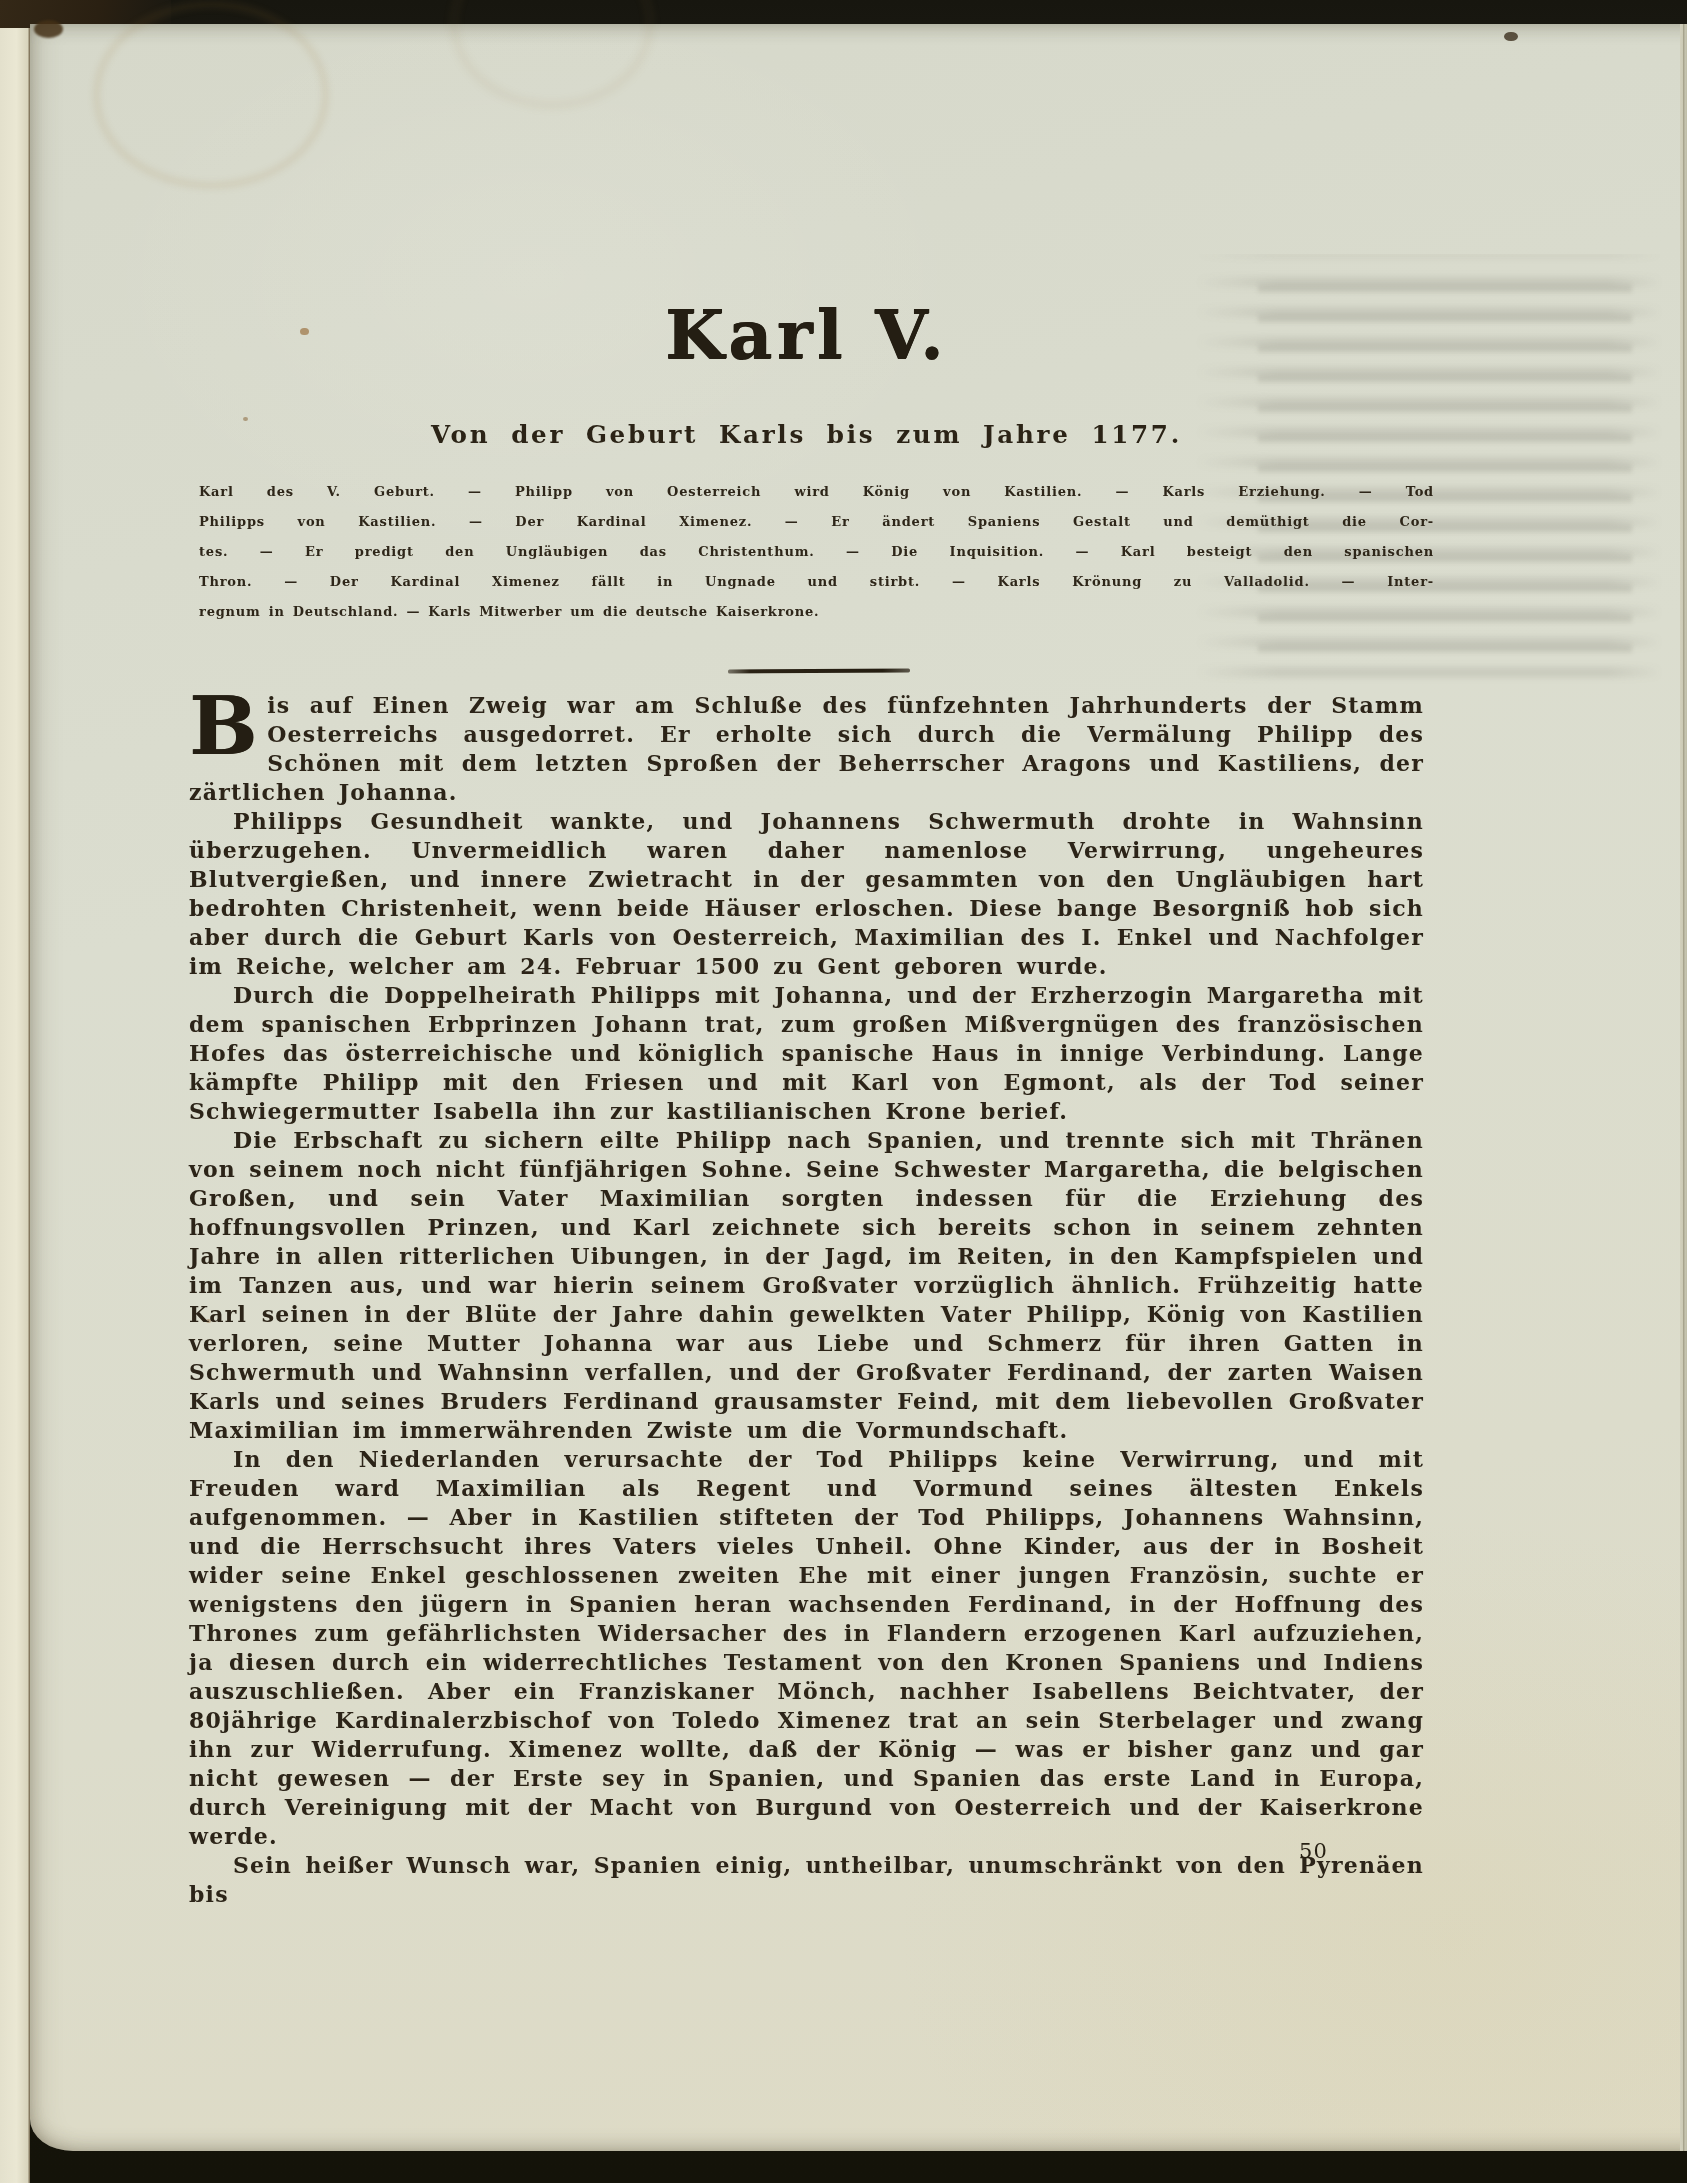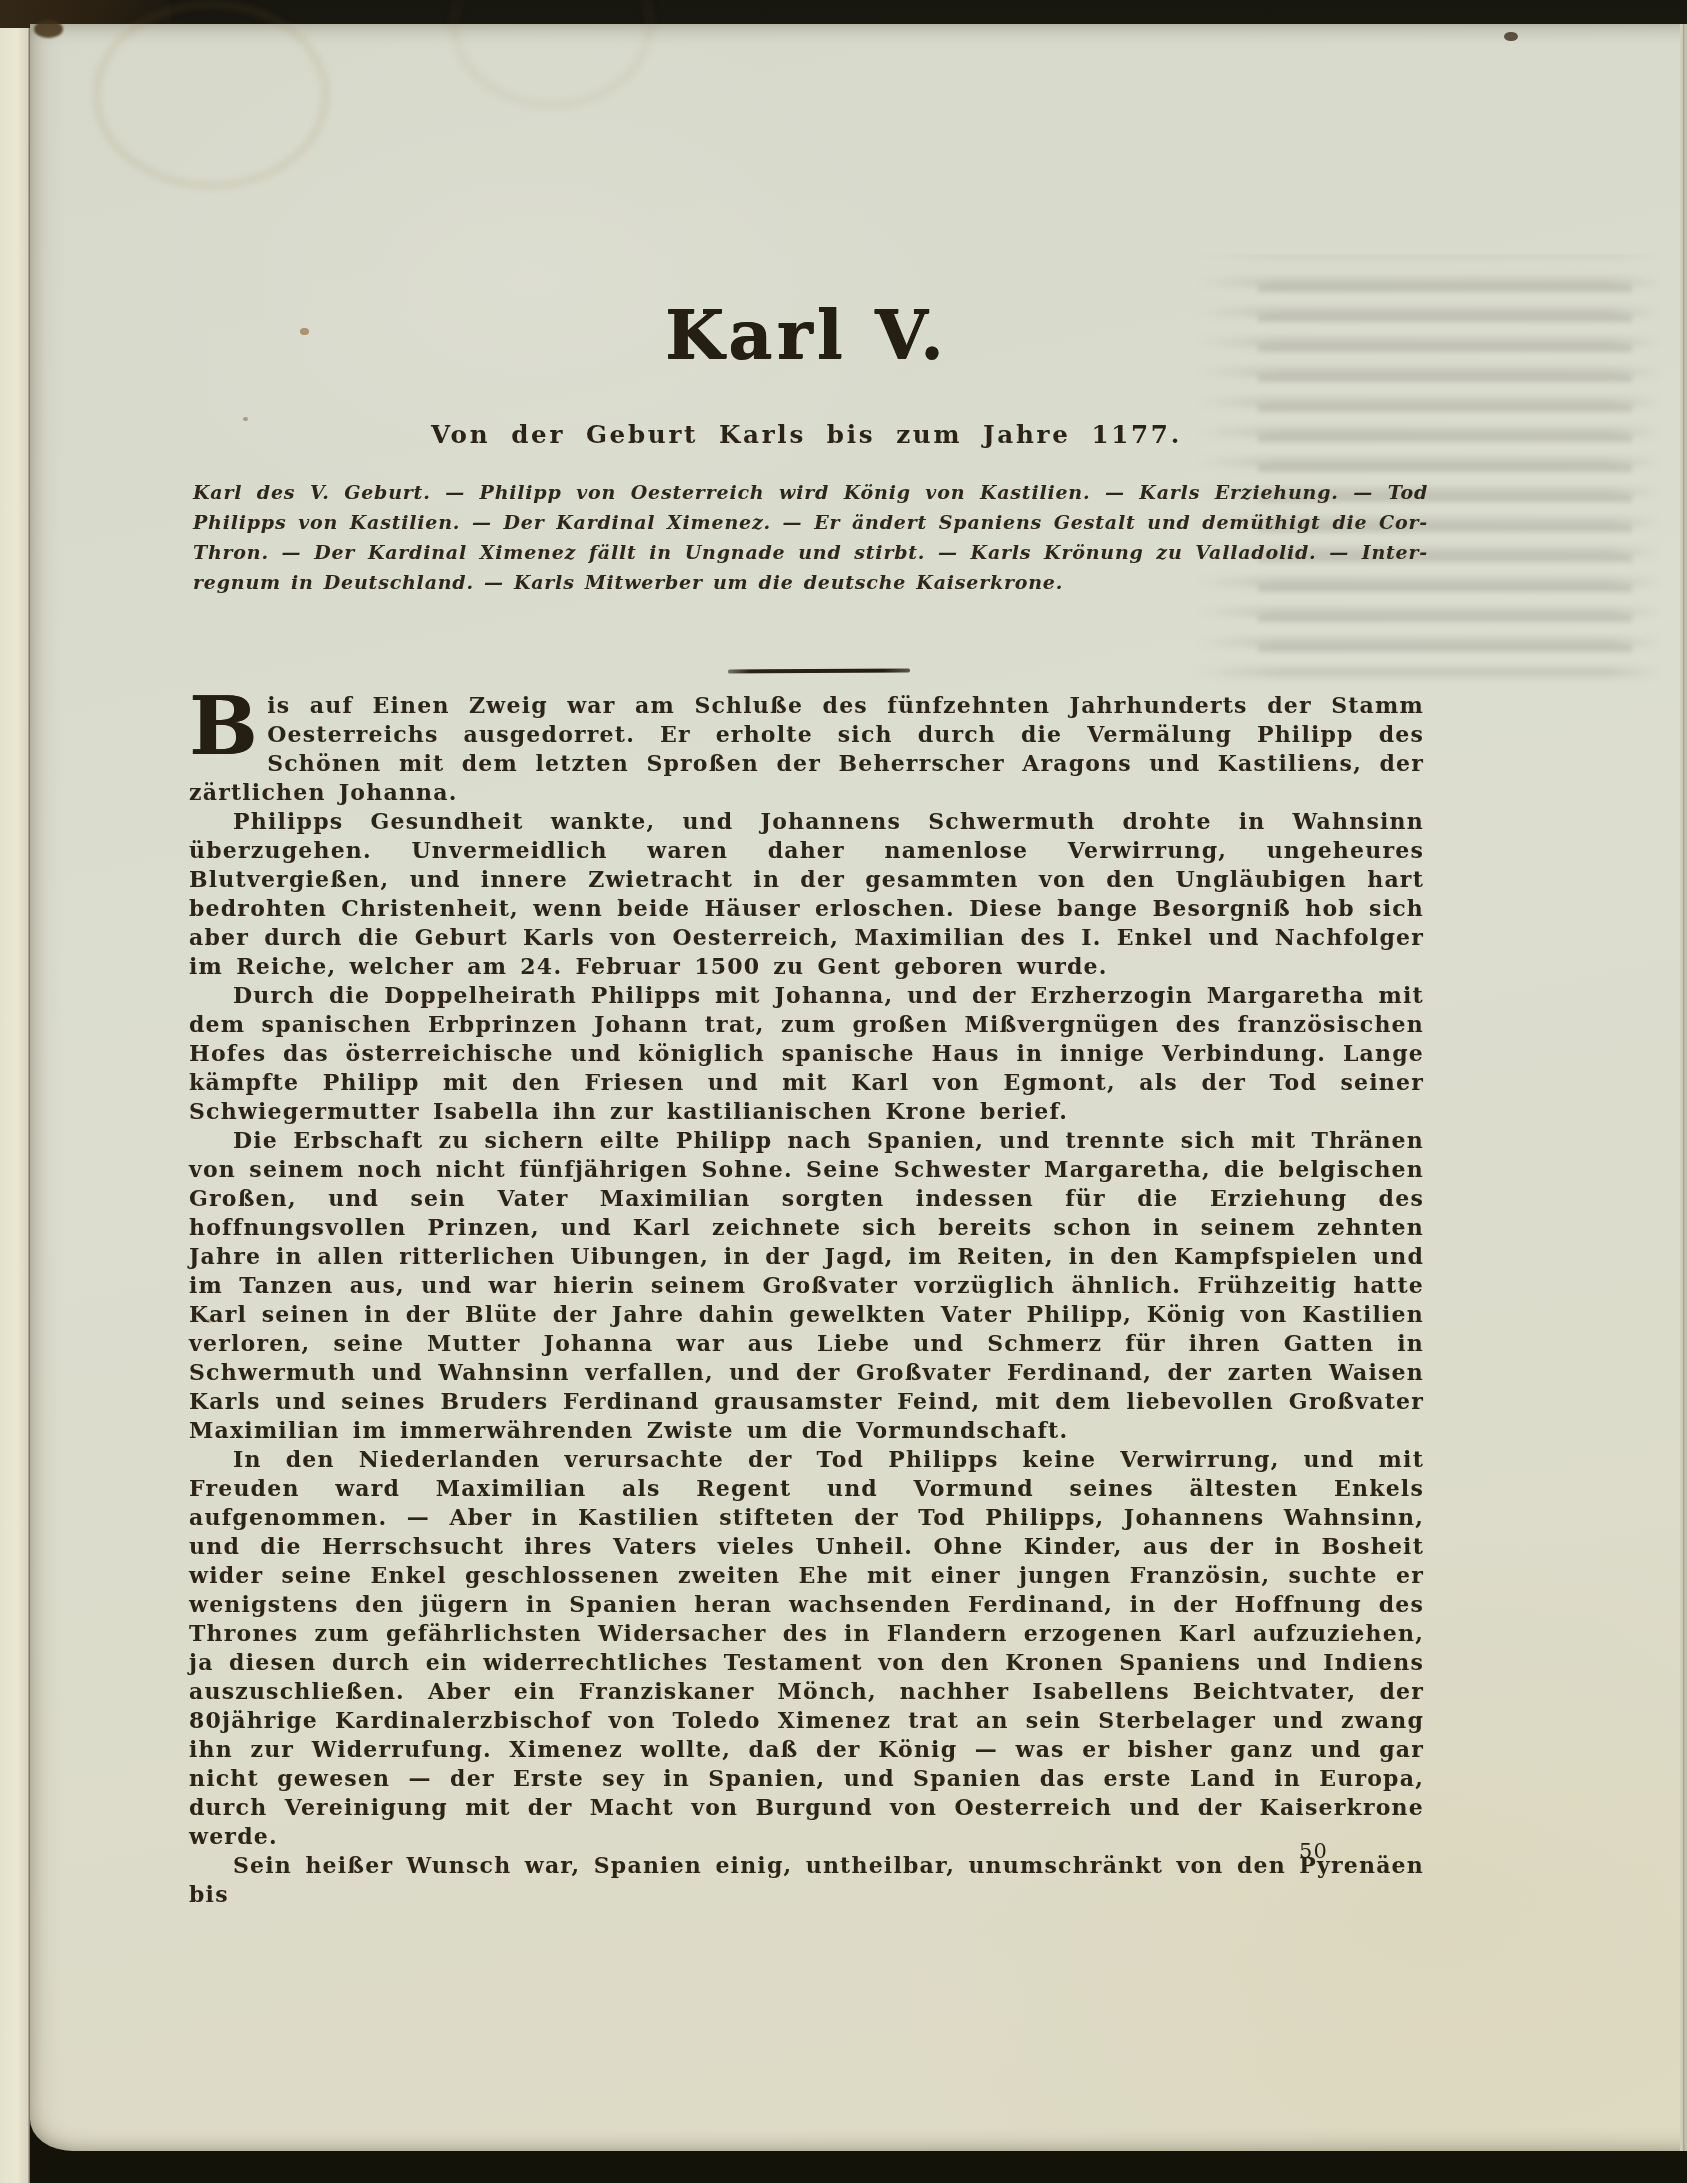--- a/index.html
+++ b/index.html
@@ -84,23 +84,23 @@
     text-align:center;font-size:68px;font-weight:700;letter-spacing:4.3px;
     color:#241e13;
     text-shadow:0.5px 0 0 #241e13, 0 0.5px 0 #241e13;
   }
   .subtitle{
     position:absolute;left:0;top:396px;width:100%;
     text-align:center;font-size:24.6px;font-weight:700;
     letter-spacing:2.7px;word-spacing:9.6px;color:#2b2316;
   }
   .summary{
-    position:absolute;left:4px;top:453px;width:100%;
-    font-size:19px;font-weight:700;line-height:30px;
-    letter-spacing:0.8px;word-spacing:2.7px;color:#2e2619;font-style:italic;
+    position:absolute;left:10px;top:453px;width:100%;
+    font-size:13px;font-weight:700;line-height:30px;
+    letter-spacing:0.8px;word-spacing:2.7px;color:#2e2619;
   }
   .sline{width:100%;}
   .sline.j{text-align:justify;text-align-last:justify;}
   .sline.c{text-align:left;}
   .rule{
     position:absolute;left:539px;top:645px;width:182px;height:3.7px;
     background:linear-gradient(90deg,rgba(40,32,20,0.55),#2a2215 12%,#251e12 85%,rgba(40,32,20,0.7));
     transform:rotate(-0.35deg);
     border-radius:1.6px;
   }
@@ -142,20 +142,21 @@
     <div class="speck s4"></div>
     <div class="speck s5"></div>
 
     <div class="col">
       <div class="chapter-title">Karl V.</div>
       <div class="subtitle">Von der Geburt Karls bis zum Jahre 1177.</div>
 
       <div class="summary">
         <div class="sline j">Karl des V. Geburt. — Philipp von Oesterreich wird König von Kastilien. — Karls Erziehung. — Tod</div>
         <div class="sline j">Philipps von Kastilien. — Der Kardinal Ximenez. — Er ändert Spaniens Gestalt und demüthigt die Cor-</div>
+        <div class="sline j">tes. — Er predigt den Ungläubigen das Christenthum. — Die Inquisition. — Karl besteigt den spanischen</div>
         <div class="sline j">Thron. — Der Kardinal Ximenez fällt in Ungnade und stirbt. — Karls Krönung zu Valladolid. — Inter-</div>
         <div class="sline c">regnum in Deutschland. — Karls Mitwerber um die deutsche Kaiserkrone.</div>
       </div>
 
       <div class="rule"></div>
 
       <div class="bodytext">
         <p class="first"><span class="dropcap">B</span><span>is auf Einen Zweig war am Schluße des fünfzehnten Jahrhunderts der Stamm Oesterreichs ausgedorret. Er erholte sich durch die Vermälung Philipp des Schönen mit dem letzten Sproßen der Beherrscher Aragons und Kastiliens, der zärtlichen Johanna.</span></p>
         <p>Philipps Gesundheit wankte, und Johannens Schwermuth drohte in Wahnsinn überzugehen. Unvermeidlich waren daher namenlose Verwirrung, ungeheures Blutvergießen, und innere Zwietracht in der gesammten von den Ungläubigen hart bedrohten Christenheit, wenn beide Häuser erloschen. Diese bange Besorgniß hob sich aber durch die Geburt Karls von Oesterreich, Maximilian des I. Enkel und Nachfolger im Reiche, welcher am 24. Februar 1500 zu Gent geboren wurde.</p>
         <p>Durch die Doppelheirath Philipps mit Johanna, und der Erzherzogin Margaretha mit dem spanischen Erbprinzen Johann trat, zum großen Mißvergnügen des französischen Hofes das österreichische und königlich spanische Haus in innige Verbindung. Lange kämpfte Philipp mit den Friesen und mit Karl von Egmont, als der Tod seiner Schwiegermutter Isabella ihn zur kastilianischen Krone berief.</p>

